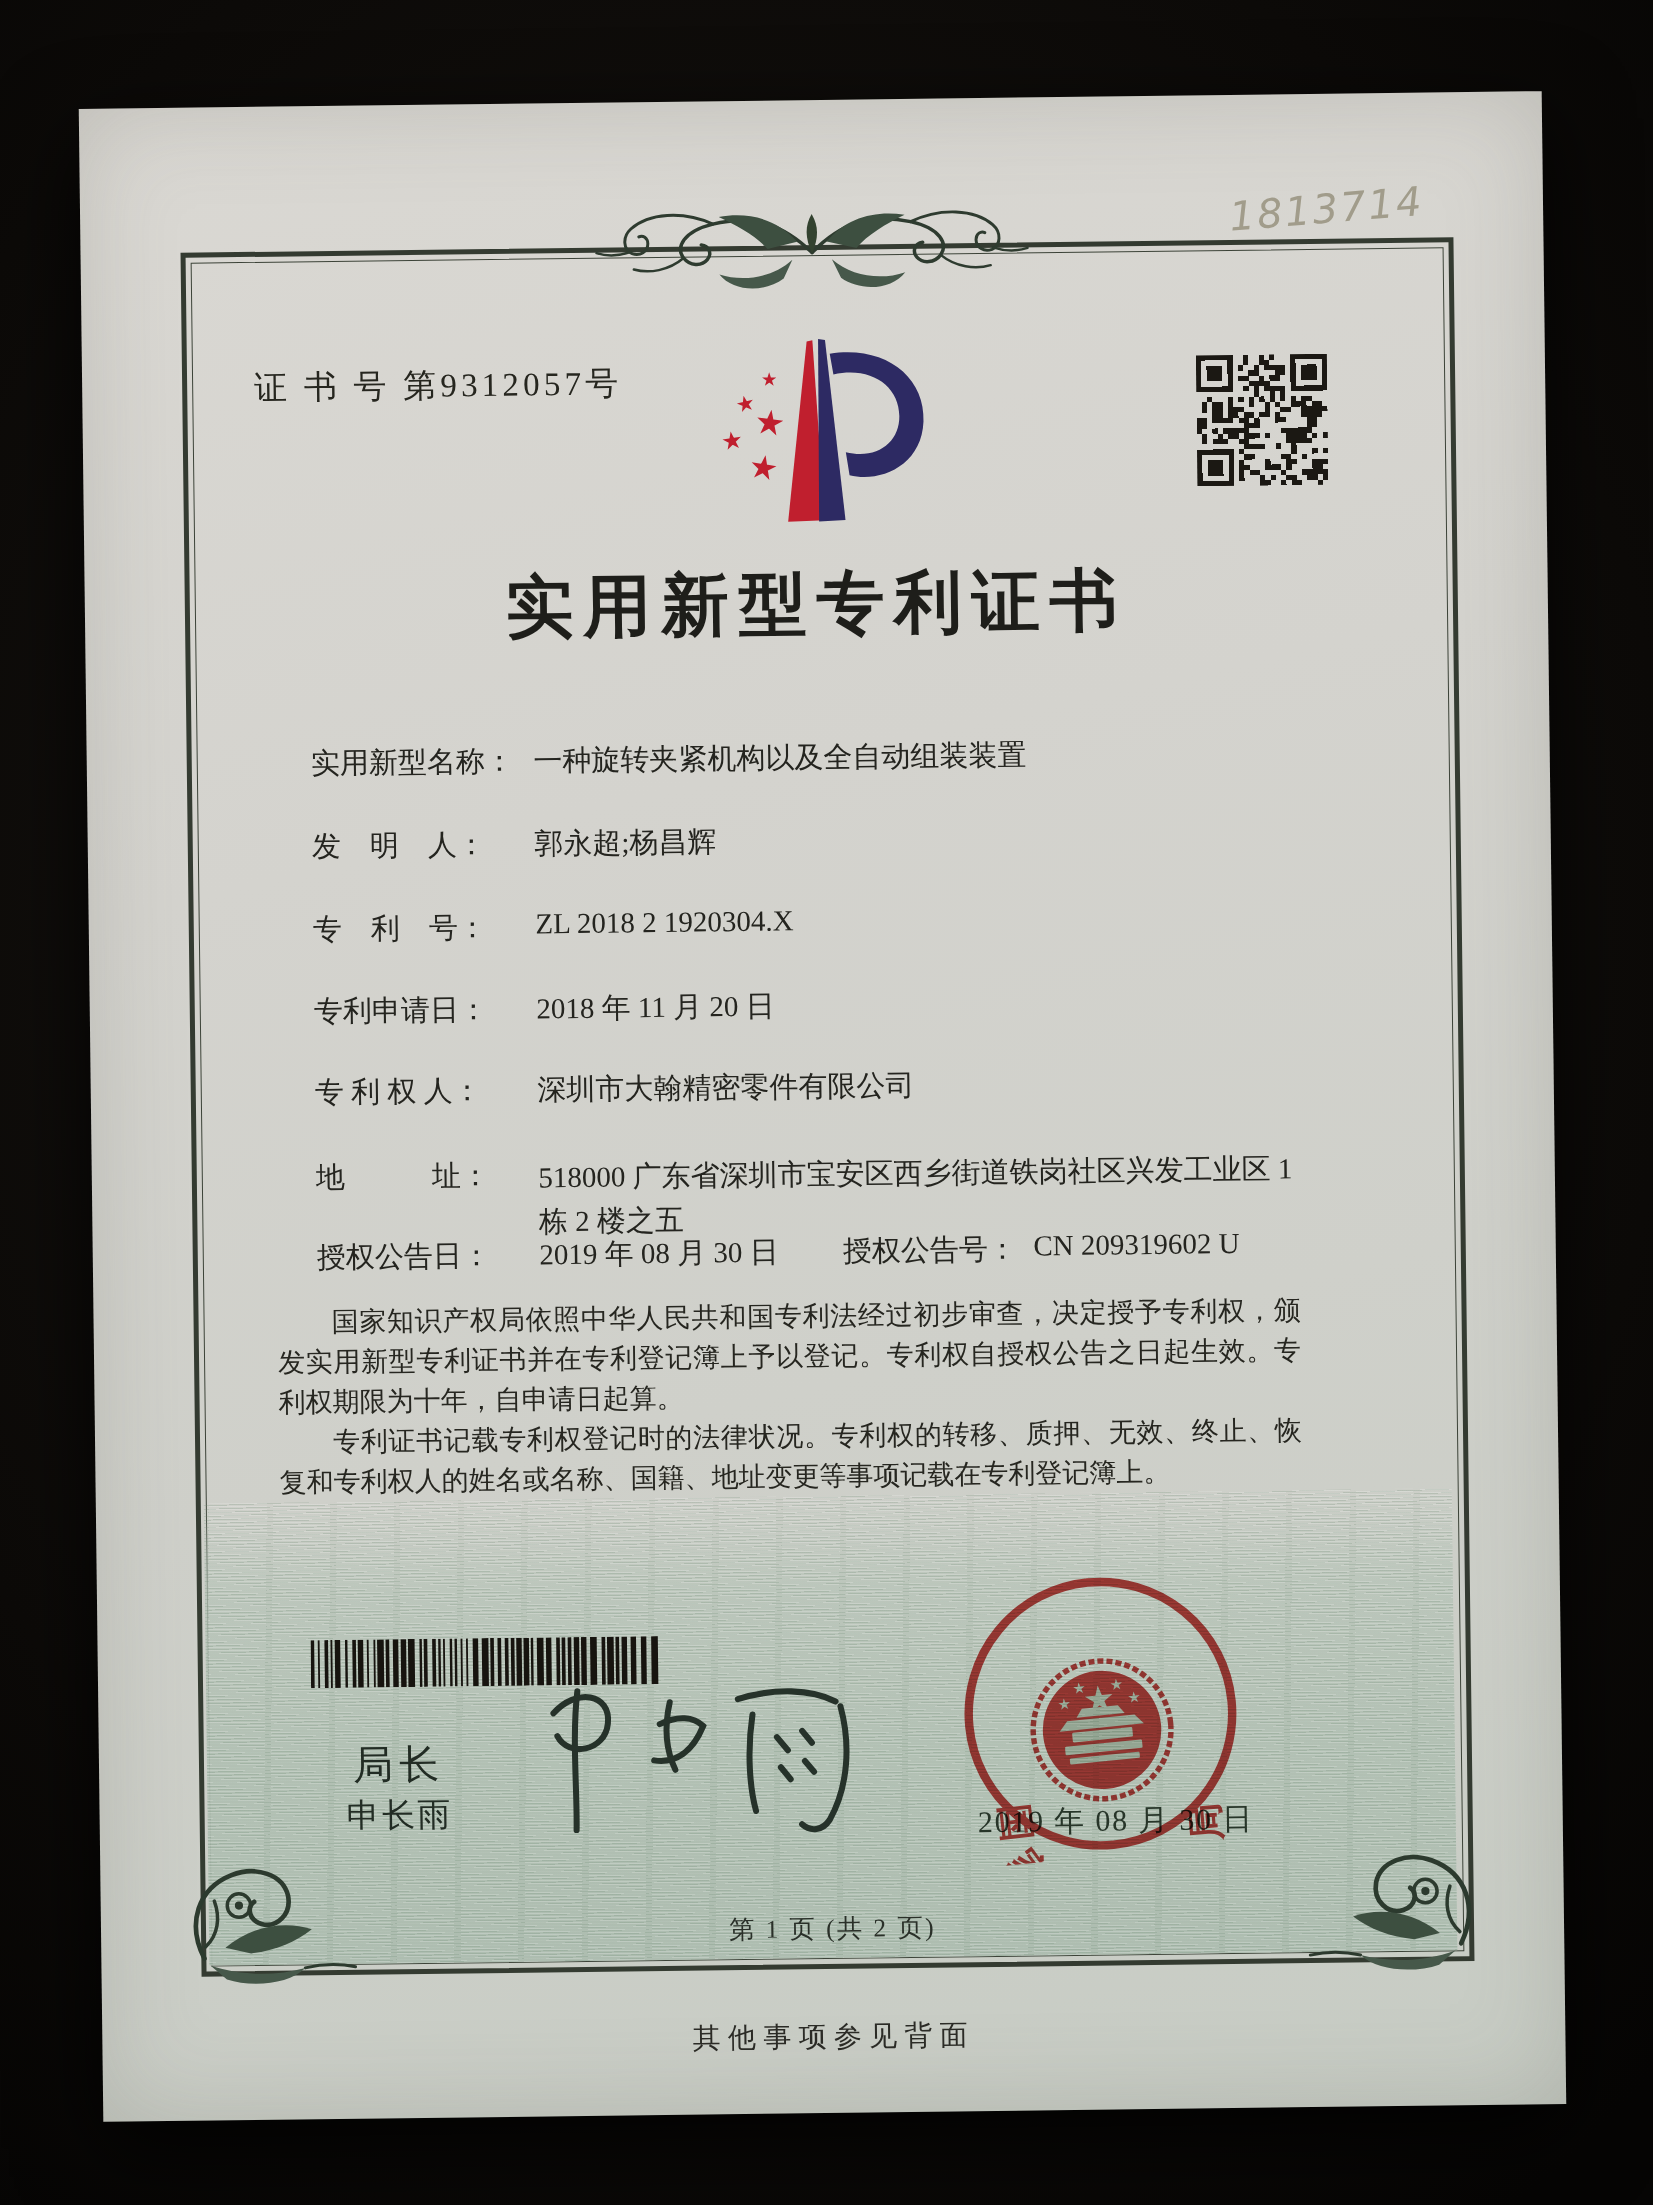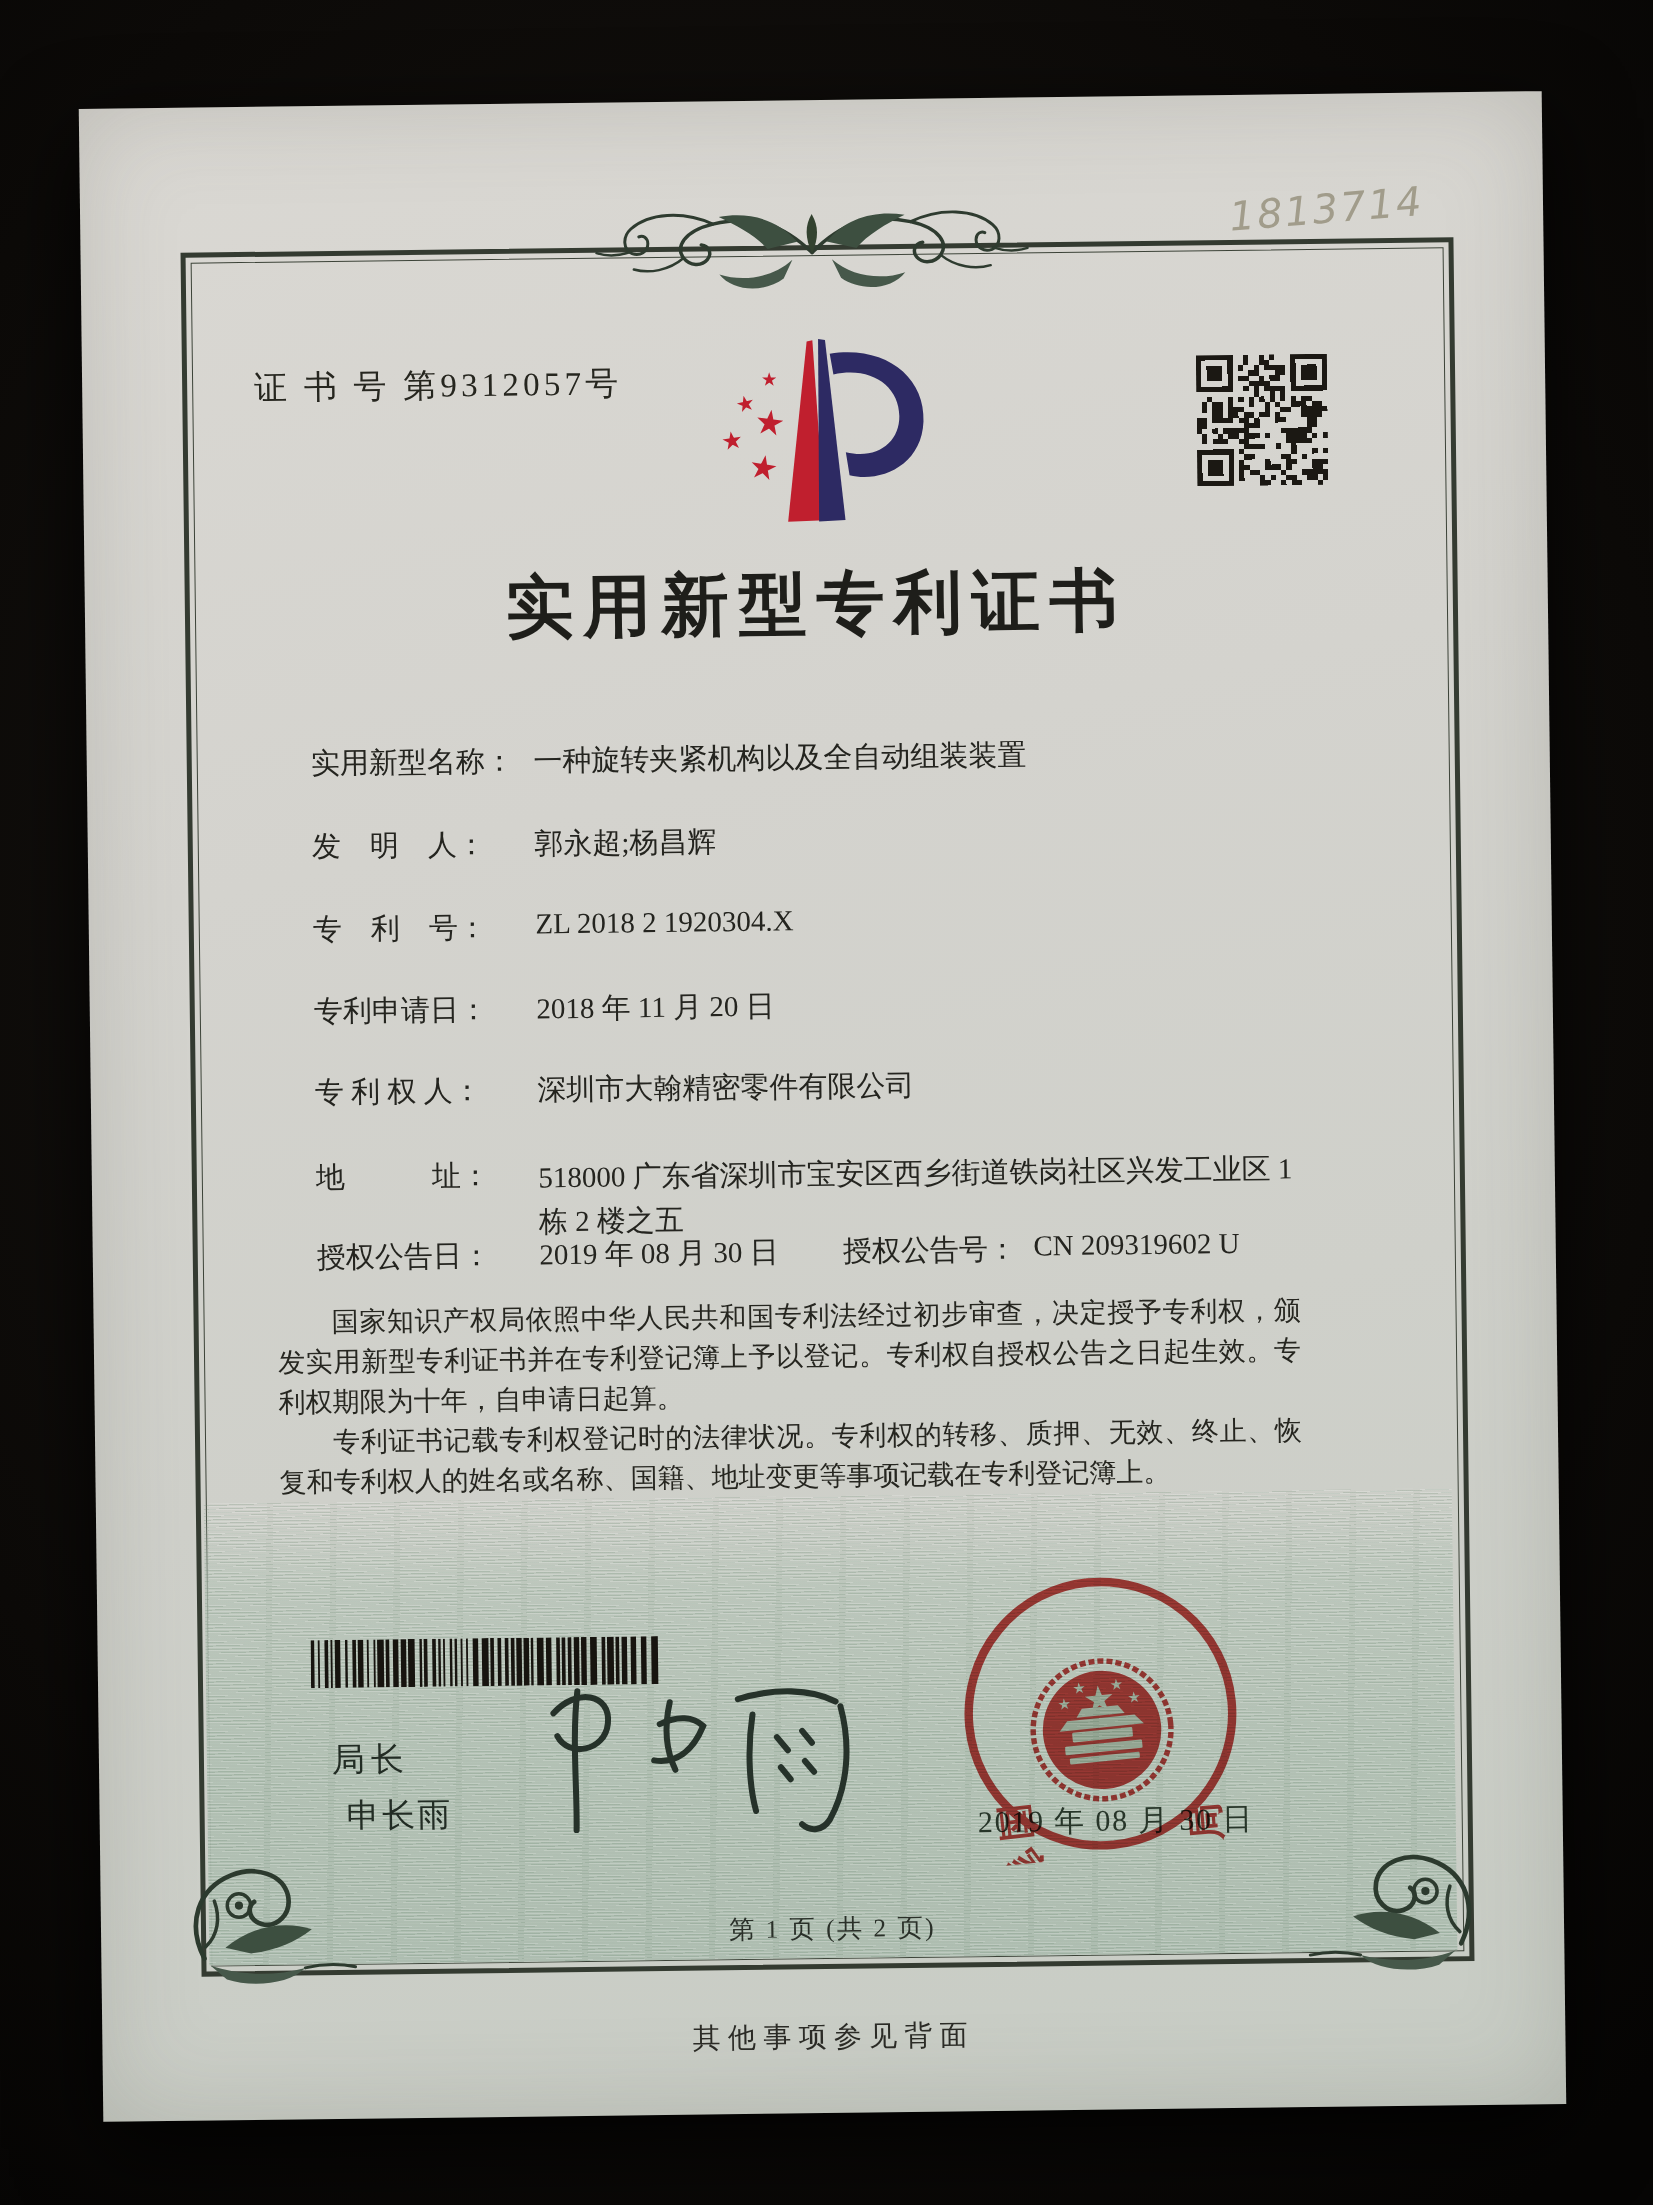--- a/index.html
+++ b/index.html
@@ -27,21 +27,21 @@
            font-family:"DejaVu Sans",sans-serif;font-style:italic;transform:rotate(-4deg);letter-spacing:2.4px;opacity:.85;}
   .title{position:absolute;left:0;top:459px;width:100%;text-align:center;font-size:68px;font-weight:bold;
          color:#1e1e1a;letter-spacing:9.7px;white-space:nowrap;}
   .row{position:absolute;left:224px;display:flex;font-size:29px;color:#24241f;}
   .row .lab{display:inline-block;width:219px;white-space:nowrap;flex:0 0 auto;}
   .row .val{margin-left:3.6px;white-space:nowrap;}
   .row.addr .val{white-space:normal;width:759px;line-height:1.52;}
   .row.right{left:750px;}
   .paras{position:absolute;left:184px;top:1196px;width:1023px;font-size:27px;line-height:40px;color:#262620;text-align:justify;}
   .paras p{margin:0;text-indent:2em;}
-  .director{position:absolute;left:233px;top:1632px;font-size:33px;color:#222c24;letter-spacing:6px;}
+  .director{position:absolute;left:254px;top:1632px;font-size:40px;color:#222c24;letter-spacing:6px;}
   .director2{position:absolute;left:247px;top:1688px;font-size:33px;color:#222c24;letter-spacing:2.4px;}
   .sealdate{position:absolute;left:878px;top:1704px;font-size:30px;color:#273529;letter-spacing:1.8px;white-space:nowrap;}
   .pagefoot{position:absolute;left:0;top:1812px;width:1463px;text-align:center;font-size:25.4px;color:#2a3029;letter-spacing:2.4px;}
   .backnote{position:absolute;left:0;top:1918px;width:1463px;text-align:center;font-size:28px;color:#2b2b26;letter-spacing:7.3px;}
   
   .logo{position:absolute;left:612px;top:231px;width:242px;height:218px;}
   .qr{position:absolute;left:1114px;top:260px;width:131px;height:131px;}
   .barcode{position:absolute;left:213px;top:1534px;width:357px;height:48px;}
   .seal{position:absolute;left:860px;top:1475px;width:284px;height:284px;opacity:.88;
         mix-blend-mode:multiply;transform:rotate(-5deg);}

